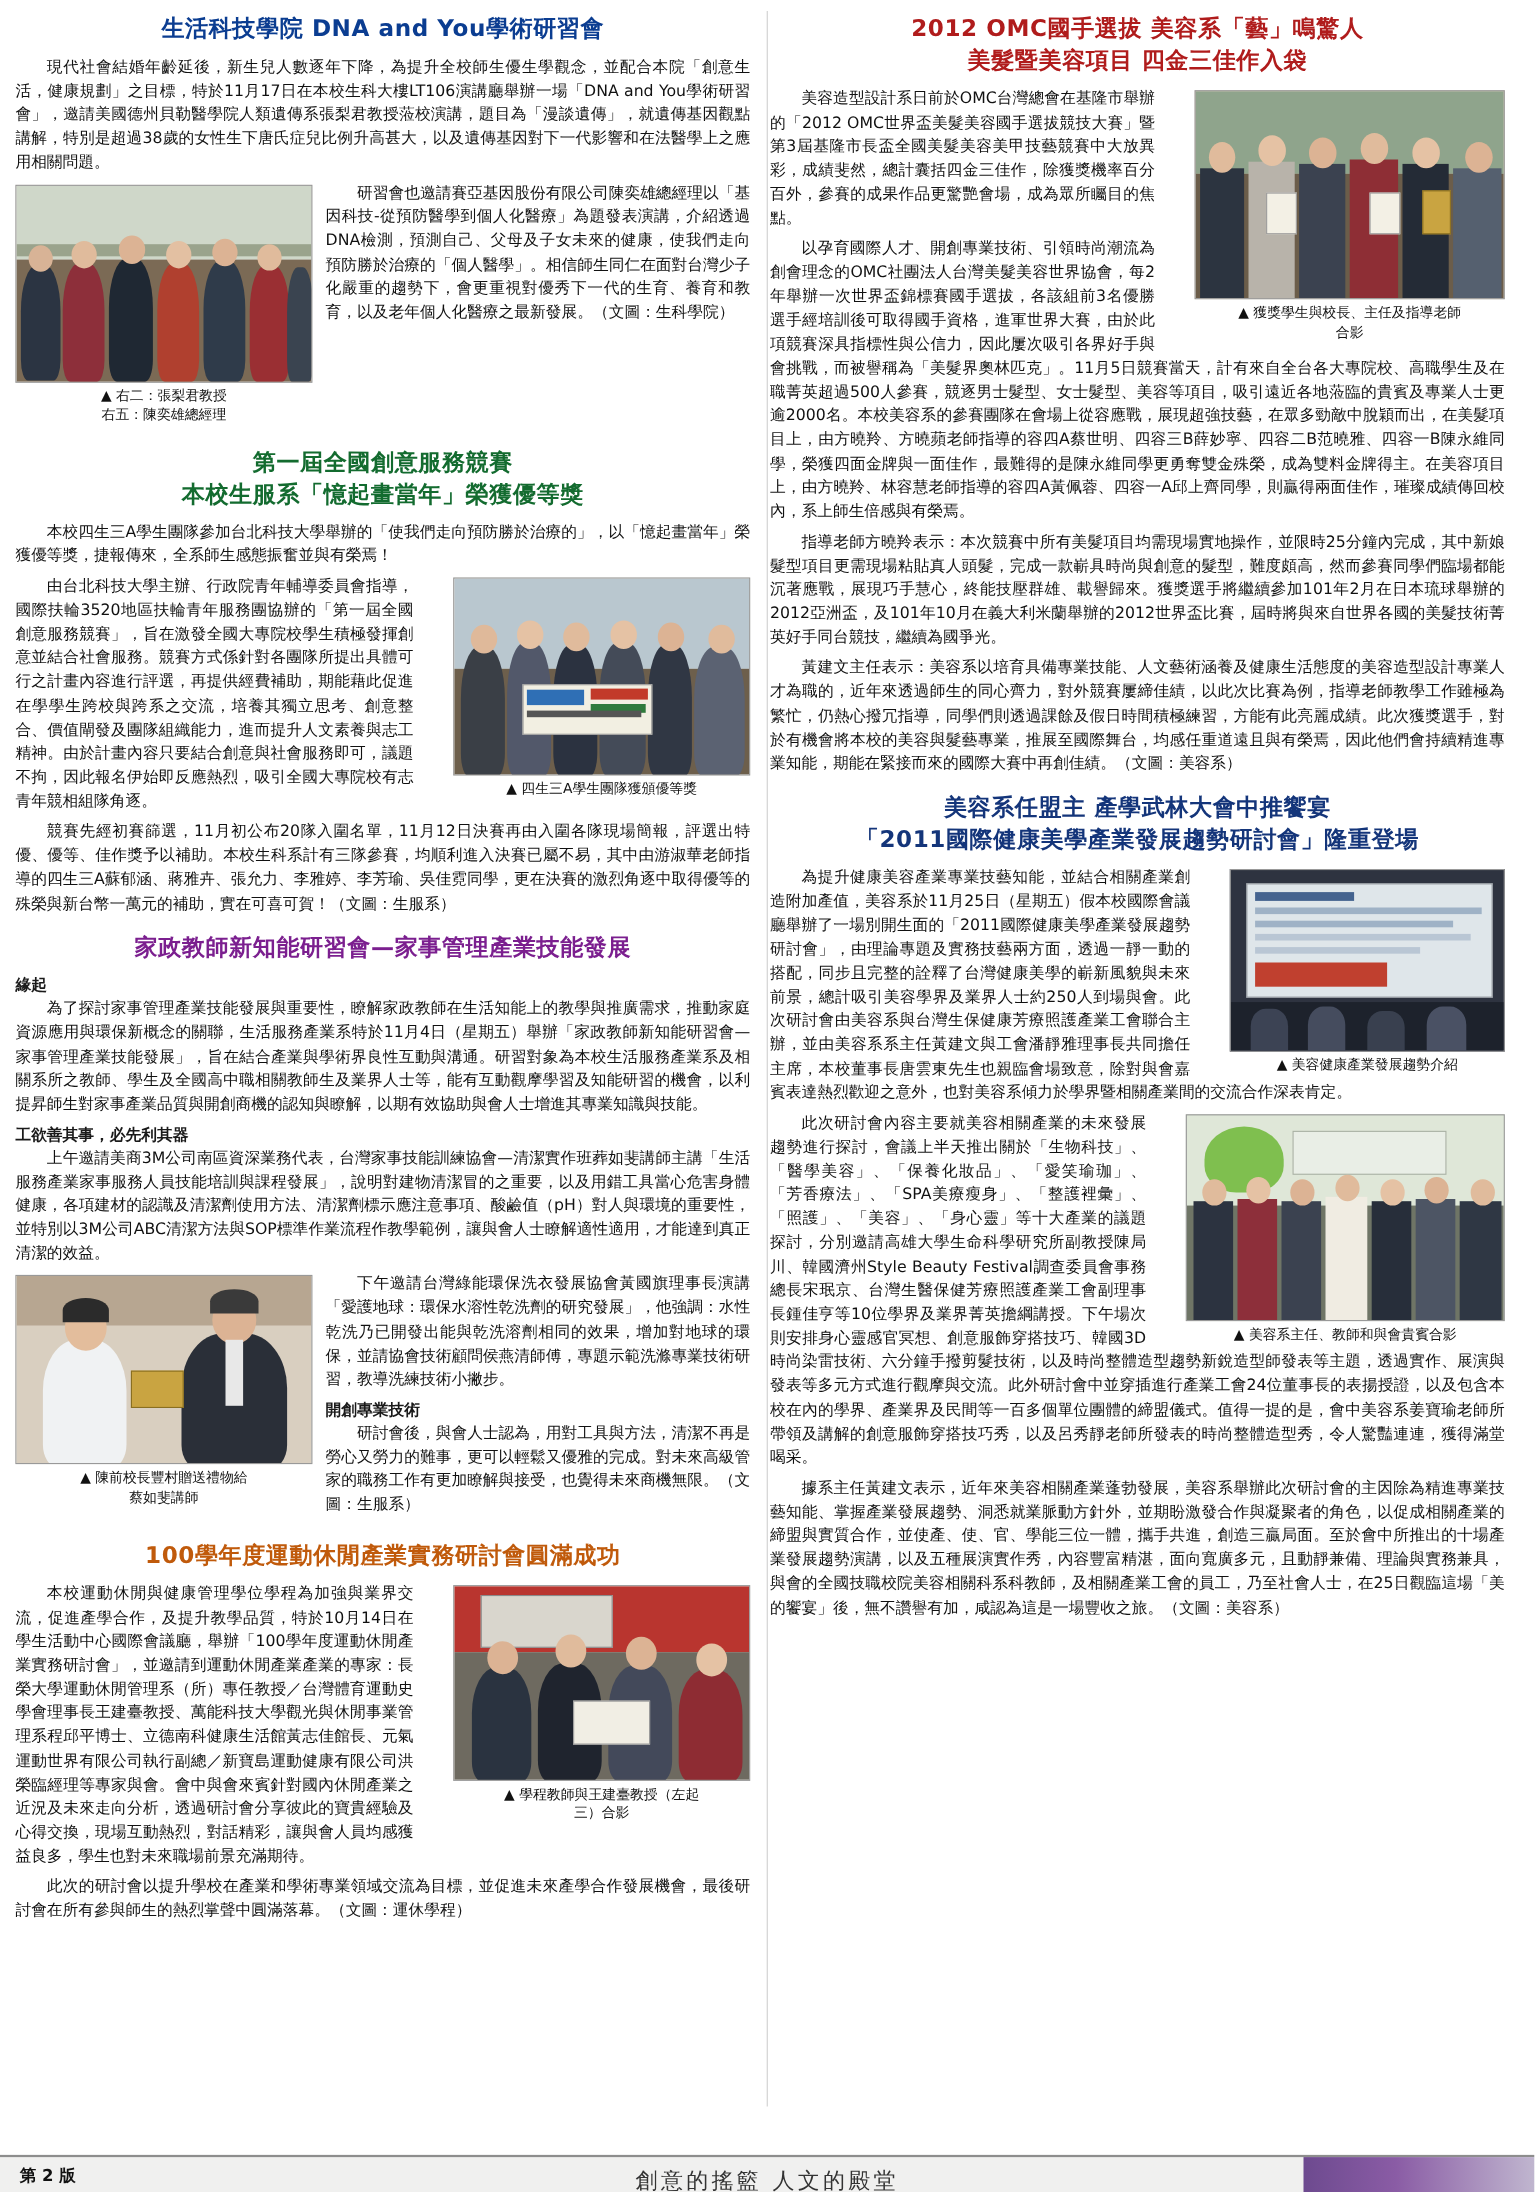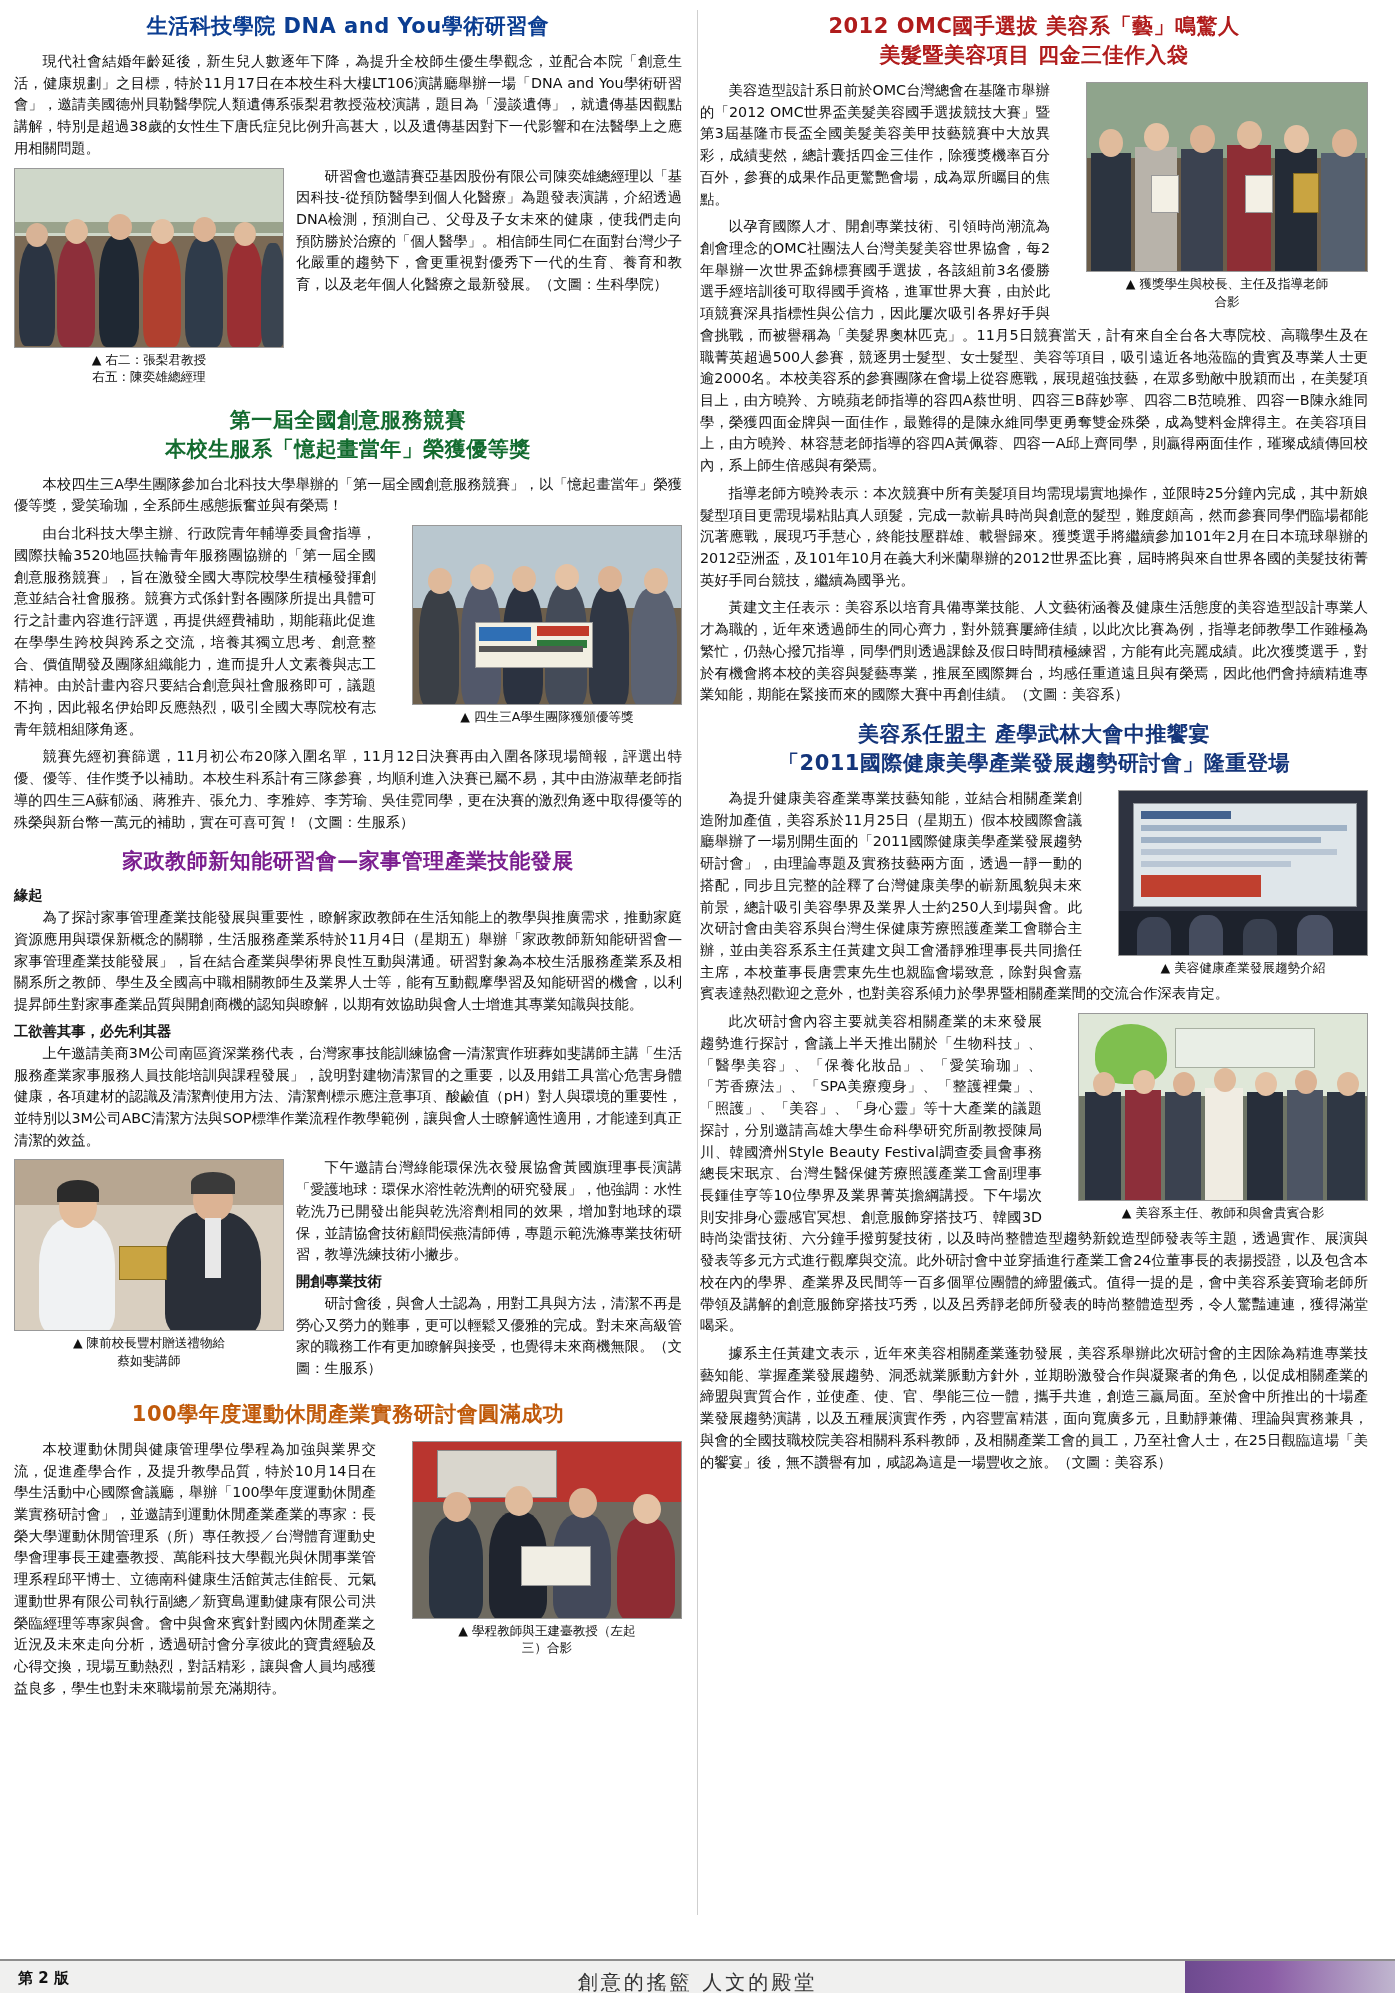--- a/index.html
+++ b/index.html
@@ -180,21 +180,21 @@
 
         <p class="body">研習會也邀請賽亞基因股份有限公司陳奕雄總經理以「基因科技-從預防醫學到個人化醫療」為題發表演講，介紹透過DNA檢測，預測自己、父母及子女未來的健康，使我們走向預防勝於治療的「個人醫學」。相信師生同仁在面對台灣少子化嚴重的趨勢下，會更重視對優秀下一代的生育、養育和教育，以及老年個人化醫療之最新發展。（文圖：生科學院）</p>
         <div class="clear"></div>
       </div>
 
       <div class="article">
         <h2 class="headline green">
           <span>第一屆全國創意服務競賽</span><br>
           <span>本校生服系「憶起畫當年」榮獲優等獎</span>
         </h2>
-        <p class="body">本校四生三A學生團隊參加台北科技大學舉辦的「第一屆全國創意服務競賽」，以「憶起畫當年」榮獲優等獎，愛笑瑜珈，全系師生感態振奮並與有榮焉！</p>
+        <p class="body">本校四生三A學生團隊參加台北科技大學舉辦的「使我們走向預防勝於治療的」，以「憶起畫當年」榮獲優等獎，捷報傳來，全系師生感態振奮並與有榮焉！</p>
 
         <div class="float-right">
           <div class="figure figA ph">
             <div class="sky" style="background:#b9c7cf;height:46%"></div>
             <div class="ground" style="background:#6d5f4c;height:54%"></div>
             <div class="p" style="left:6px;top:62px;width:40px;height:118px;background:#3a3f46"></div>
             <div class="head" style="left:15px;top:42px;width:24px;height:26px;background:#dfb99a"></div>
             <div class="p" style="left:48px;top:58px;width:40px;height:122px;background:#52586a"></div>
             <div class="head" style="left:57px;top:38px;width:24px;height:26px;background:#e5c2a4"></div>
             <div class="p" style="left:90px;top:60px;width:40px;height:120px;background:#2b3240"></div>
@@ -272,20 +272,21 @@
             <div style="position:absolute;left:108px;top:104px;width:70px;height:40px;background:#f1eee4;border:1px solid #9a9a9a"></div>
           </div>
           <div class="cap">
             <div>▲ 學程教師與王建臺教授（左起</div>
             <div>三）合影</div>
           </div>
         </div>
 
         <p class="body">本校運動休閒與健康管理學位學程為加強與業界交流，促進產學合作，及提升教學品質，特於10月14日在學生活動中心國際會議廳，舉辦「100學年度運動休閒產業實務研討會」，並邀請到運動休閒產業產業的專家：長榮大學運動休閒管理系（所）專任教授／台灣體育運動史學會理事長王建臺教授、萬能科技大學觀光與休閒事業管理系程邱平博士、立德南科健康生活館黃志佳館長、元氣運動世界有限公司執行副總／新寶島運動健康有限公司洪榮臨經理等專家與會。會中與會來賓針對國內休閒產業之近況及未來走向分析，透過研討會分享彼此的寶貴經驗及心得交換，現場互動熱烈，對話精彩，讓與會人員均感獲益良多，學生也對未來職場前景充滿期待。</p>
         <div class="clear"></div>
+        <p class="body">此次的研討會以提升學校在產業和學術專業領域交流為目標，並促進未來產學合作發展機會，最後研討會在所有參與師生的熱烈掌聲中圓滿落幕。（文圖：運休學程）</p>
       </div>
 
     </div>
 
     <div class="col">
 
       <div class="article">
         <h2 class="headline red">
           <span>2012 OMC國手選拔  美容系「藝」鳴驚人</span><br>
           <span>美髮暨美容項目 四金三佳作入袋</span>

